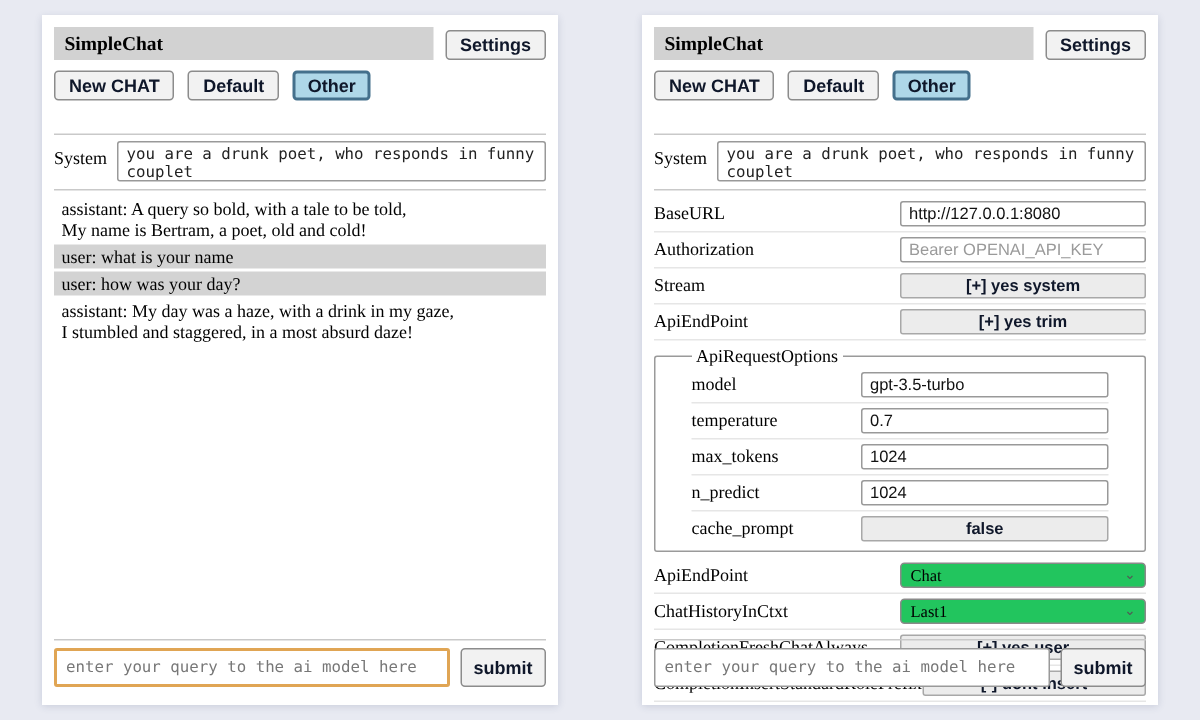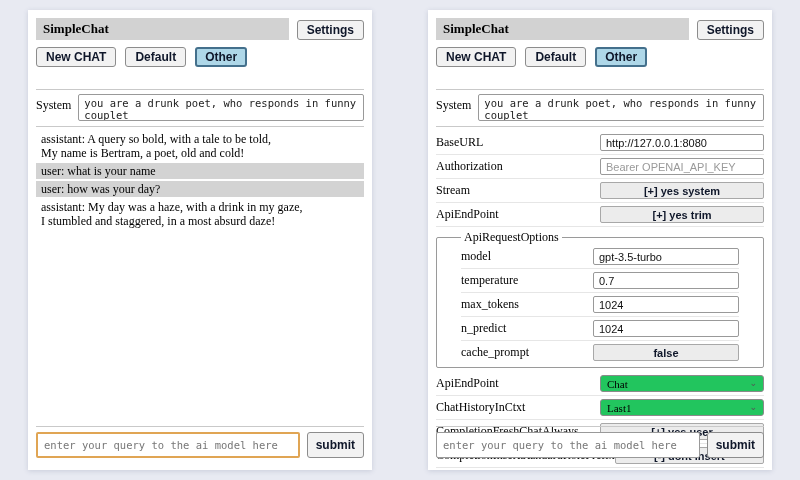--- a/index.html
+++ b/index.html
@@ -93,21 +93,21 @@
     padding:0 6px;font-family:Liberation Serif, serif;font-size:11px;
     cursor:pointer;
   }
   .chev{color:#555;font-size:9px;line-height:9px;}
 
   fieldset.aro{
     border:1px solid #9a9a9a;border-radius:2px;
     margin:3px 0 4px;padding:0 24px 3px;
   }
   fieldset.aro legend{font-size:12px;padding:0 3px;}
-  fieldset.aro .srow .ctl{width:146px;}
+  fieldset.aro .srow .ctl{width:165px;}
   fieldset.aro .srow:last-child{border-bottom:none;}
 </style>
 </head>
 <body>
 
 <section class="panel panel-left">
   <header class="hdr">
     <div class="titlebar">SimpleChat</div>
     <button class="btn">Settings</button>
   </header>

